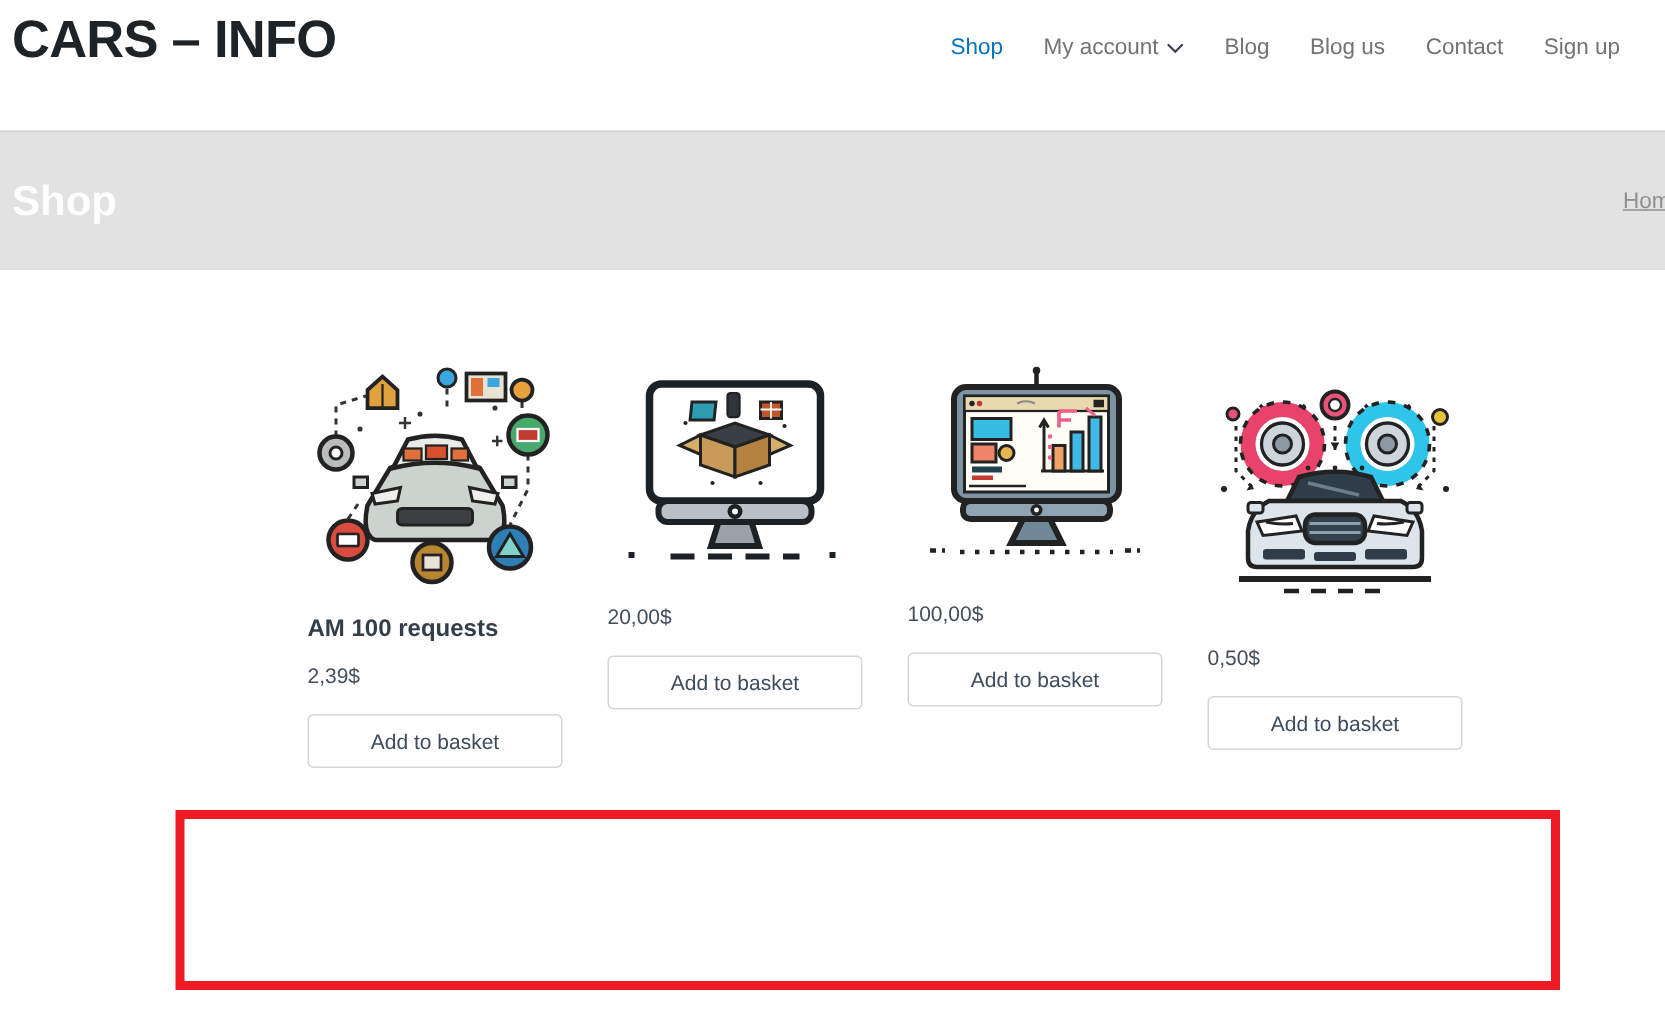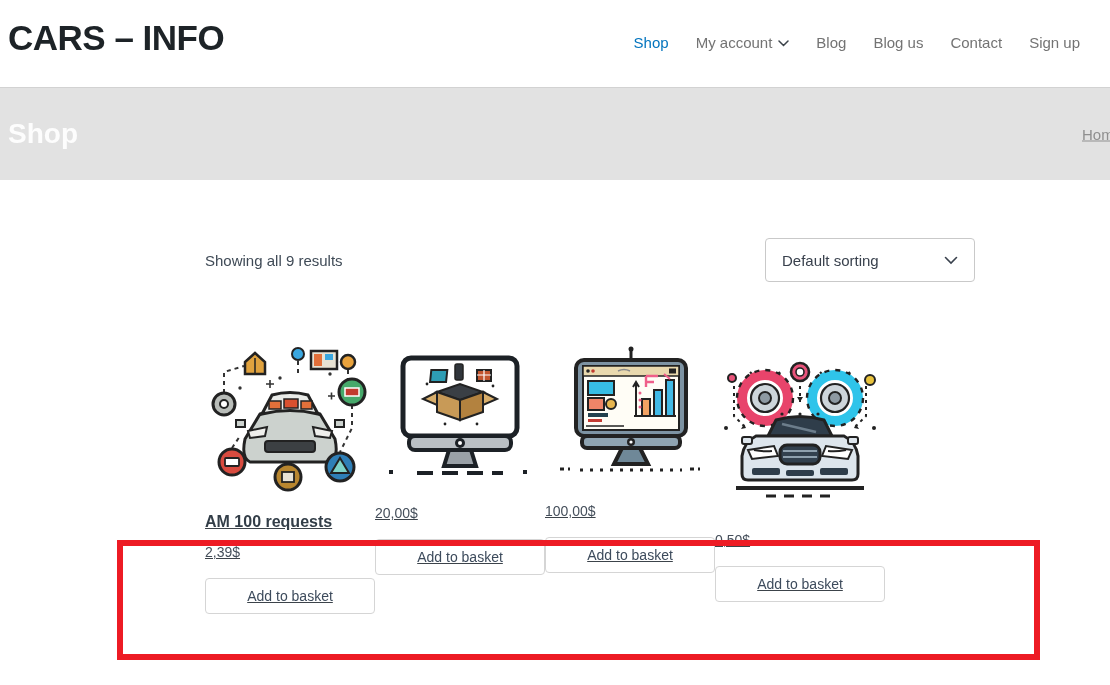--- a/index.html
+++ b/index.html
@@ -1,21 +1,21 @@
 <!DOCTYPE html>
 <html><head>
 <meta charset="utf-8">
 <style>
   * { margin:0; padding:0; box-sizing:border-box; }
   html,body { width:1110px; height:685px; overflow:hidden; background:#fff;
     font-family:"Liberation Sans", sans-serif; color:#3c434a; position:relative; }
 
   
   .site-header { height:87px; background:#fff; display:flex;
-    justify-content:space-between; align-items:flex-start; padding:16px 30px 0 8px; }
+    justify-content:space-between; align-items:flex-start; padding:5px 30px 0 8px; }
   .site-title { font-size:35px; font-weight:700; color:#1d2327; line-height:1.25;
     letter-spacing:-0.5px; }
   .site-tagline { font-size:13px; font-weight:700; color:#e3121e; margin-top:3px; }
   .main-nav { list-style:none; display:flex; align-items:center; gap:27px;
     margin-top:18px; }
   .main-nav li { font-size:15px; color:#737373; cursor:pointer; display:flex;
     align-items:center; gap:6px; white-space:nowrap; }
   .main-nav li.active { color:#0274be; }
   .main-nav .chev { display:inline-flex; margin-top:2px; color:#3c434a; }
 
@@ -34,21 +34,21 @@
     align-items:center; }
   .results-count { font-size:15px; color:#3f4a56; }
   .sorting-select { width:210px; height:44px; border:1px solid #c9c9c9;
     border-radius:4px; background:#fff; display:flex; align-items:center;
     justify-content:space-between; padding:0 16px; font-size:15px; color:#39414d;
     cursor:pointer; }
   .sorting-select .chev { color:#39414d; display:inline-flex; }
 
   
   .product-grid { margin-top:58px; display:grid;
-    grid-template-columns:repeat(4,170px); align-items:start;text-decoration:underline; }
+    grid-template-columns:repeat(4,170px); column-gap:30px; align-items:start; }
   .product-card { display:flex; flex-direction:column; }
   .imgwrap { display:flex; justify-content:center; align-items:flex-start;
     cursor:pointer; }
   .img-car-parts-diagram { height:172px; padding-top:4px; }
   .img-monitor-open-box  { height:165px; padding-top:14px; }
   .img-monitor-bar-chart { height:163px; padding-top:6px; }
   .img-car-gears         { height:192px; padding-top:18px; }
   .product-title { font-size:16px; font-weight:600; color:#333e48;
     line-height:20px; margin-bottom:12px; cursor:pointer; }
   .product-price { font-size:14px; color:#454f5b; line-height:17px;
@@ -99,31 +99,20 @@
   </li>
     </ul>
 </header>
 
 <div class="page-banner">
   <h1 class="banner-title">Shop</h1>
   <span class="breadcrumb">Home</span>
 </div>
 
 <main class="shop-main">
-  <div class="toolbar">
-    <span class="results-count">Showing all 9 results</span>
-    <div class="sorting-select">
-      <span>Default sorting</span>
-      <span class="chev">
-        <svg width="14" height="9" viewBox="0 0 14 9">
-            <path d="M1.5 1.5L7 7l5.5-5.5" fill="none" stroke="currentColor" stroke-width="1.6" stroke-linecap="round"></path>
-          </svg>
-      </span>
-    </div>
-  </div>
 
   <div class="product-grid">
       <div class="product-card">
     <div class="imgwrap img-car-parts-diagram">
 <svg width="160" height="150" viewBox="0 0 160 150">
   <g stroke="#333" stroke-width="2" stroke-dasharray="4 4" fill="none">
     <polyline points="14,49 14,28 34,22"></polyline>
               <polyline points="88,17 88,30"></polyline>
     <polyline points="138,26 138,35"></polyline>
               <polyline points="142,61 142,84 130,108"></polyline>

